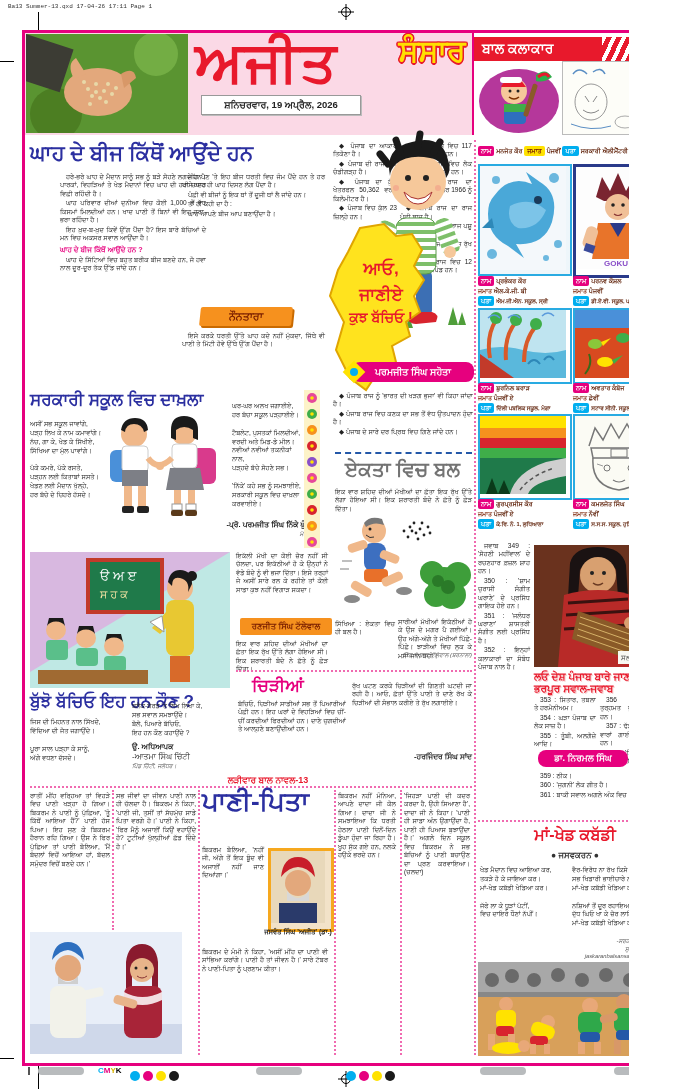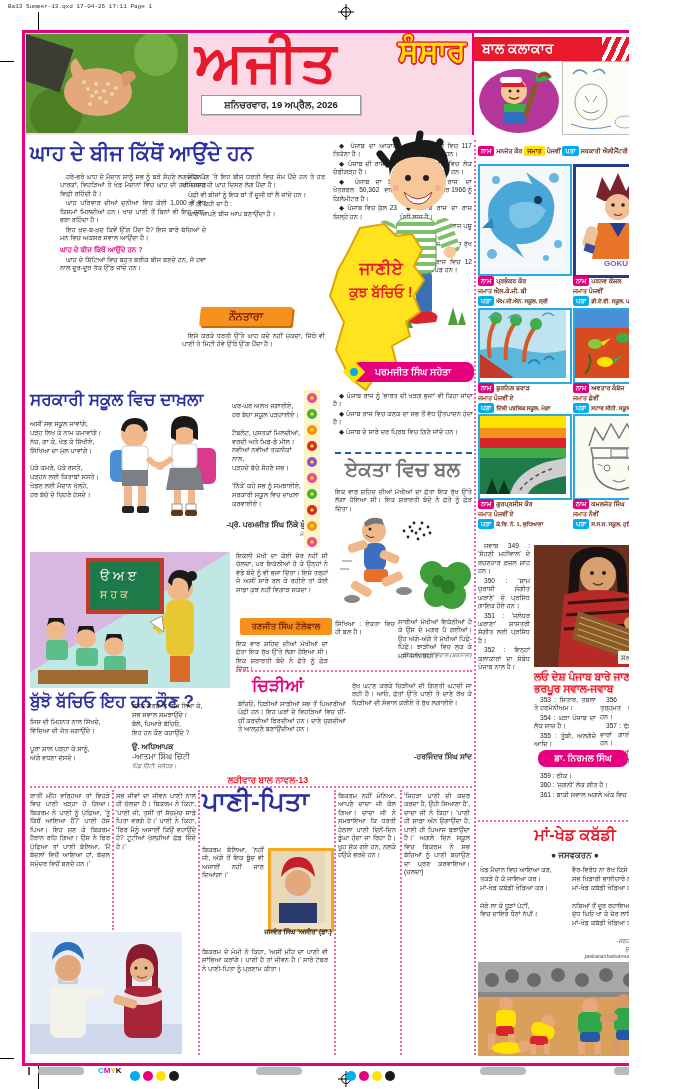--- a/index.html
+++ b/index.html
@@ -224,20 +224,21 @@
         <div class="para">◆ ਪੰਜਾਬ ਰਾਜ ਦਾ ਰਾਜ ਰੁੱਖ ਟਾਹਲੀ ਹੈ।</div>
         <div class="para">◆ ਪੰਜਾਬ ਰਾਜ ਵਿਚ 12 ਹਜ਼ਾਰ ਤੋਂ ਵੱਧ ਪਿੰਡ ਹਨ।</div>
       </div>
   </div>
 
   <div class="abs" style="left:322px;top:222px;width:130px;height:178px;z-index:4;">
     <svg width="130" height="178">
       <path d="M38,6 L62,2 L74,14 L90,12 L100,28 L92,44 L102,58 L92,74 L98,90 L84,100 L88,114 L70,124 L74,140 L56,150 L44,168 L28,156 L14,128 L22,100 L8,74 L16,48 L26,30 Z" fill="#ffe31e" stroke="#e0a500" stroke-width="2"></path>
     </svg>
     <div class="abs" style="left:0;top:34px;width:118px;text-align:center;color:#e8192c;font-weight:bold;font-size:17px;line-height:1.5;">
+      <div>ਆਓ,</div>
       <div>ਜਾਣੀਏ</div>
       <div style="font-size:14px;">ਕੁਝ ਬੱਚਿਓ !</div>
     </div>
   </div>
 
   <div class="abs author-box" style="left:352px;top:362px;width:122px;height:20px;font-size:9.5px;line-height:20px;z-index:5;">
     <span class="abs" style="left:-6px;top:2px;width:16px;height:16px;background:#ffe200;transform:rotate(45deg);"></span>
     <span class="abs" style="left:-2px;top:6px;width:8px;height:8px;background:#00aeef;border-radius:50%;"></span>
     <span>ਪਰਮਜੀਤ ਸਿੰਘ ਸਹੋਤਾ</span>
   </div>

